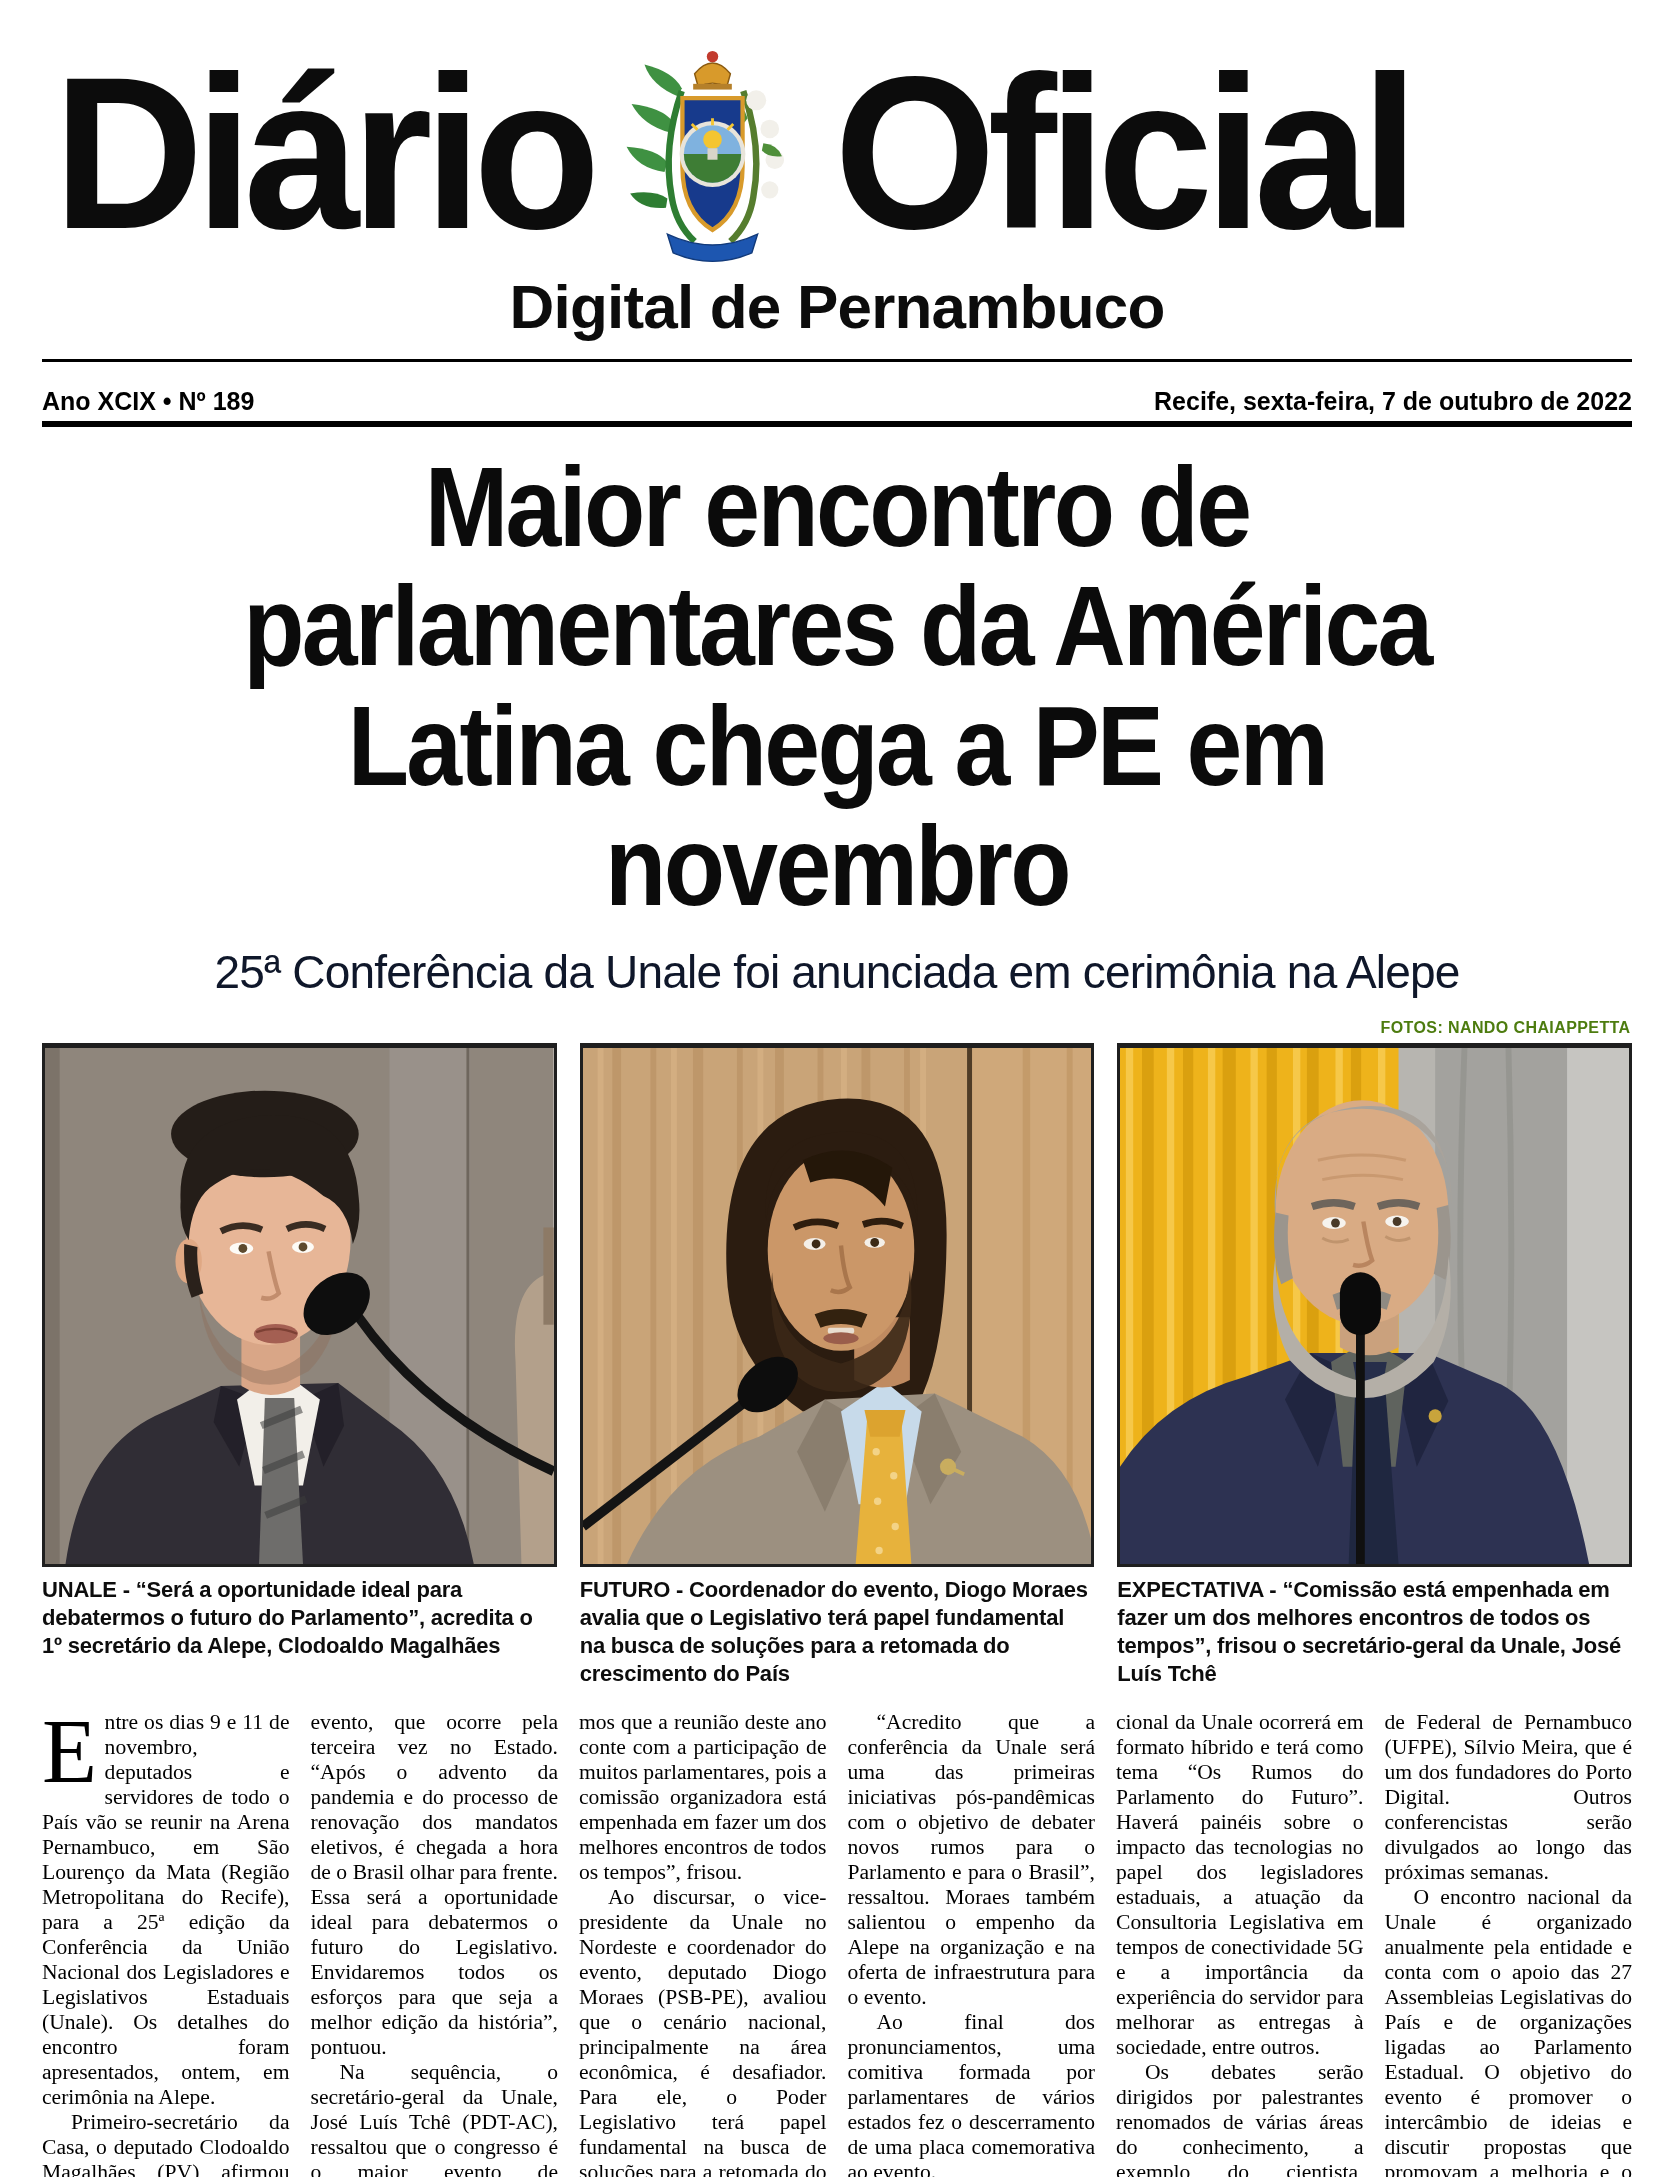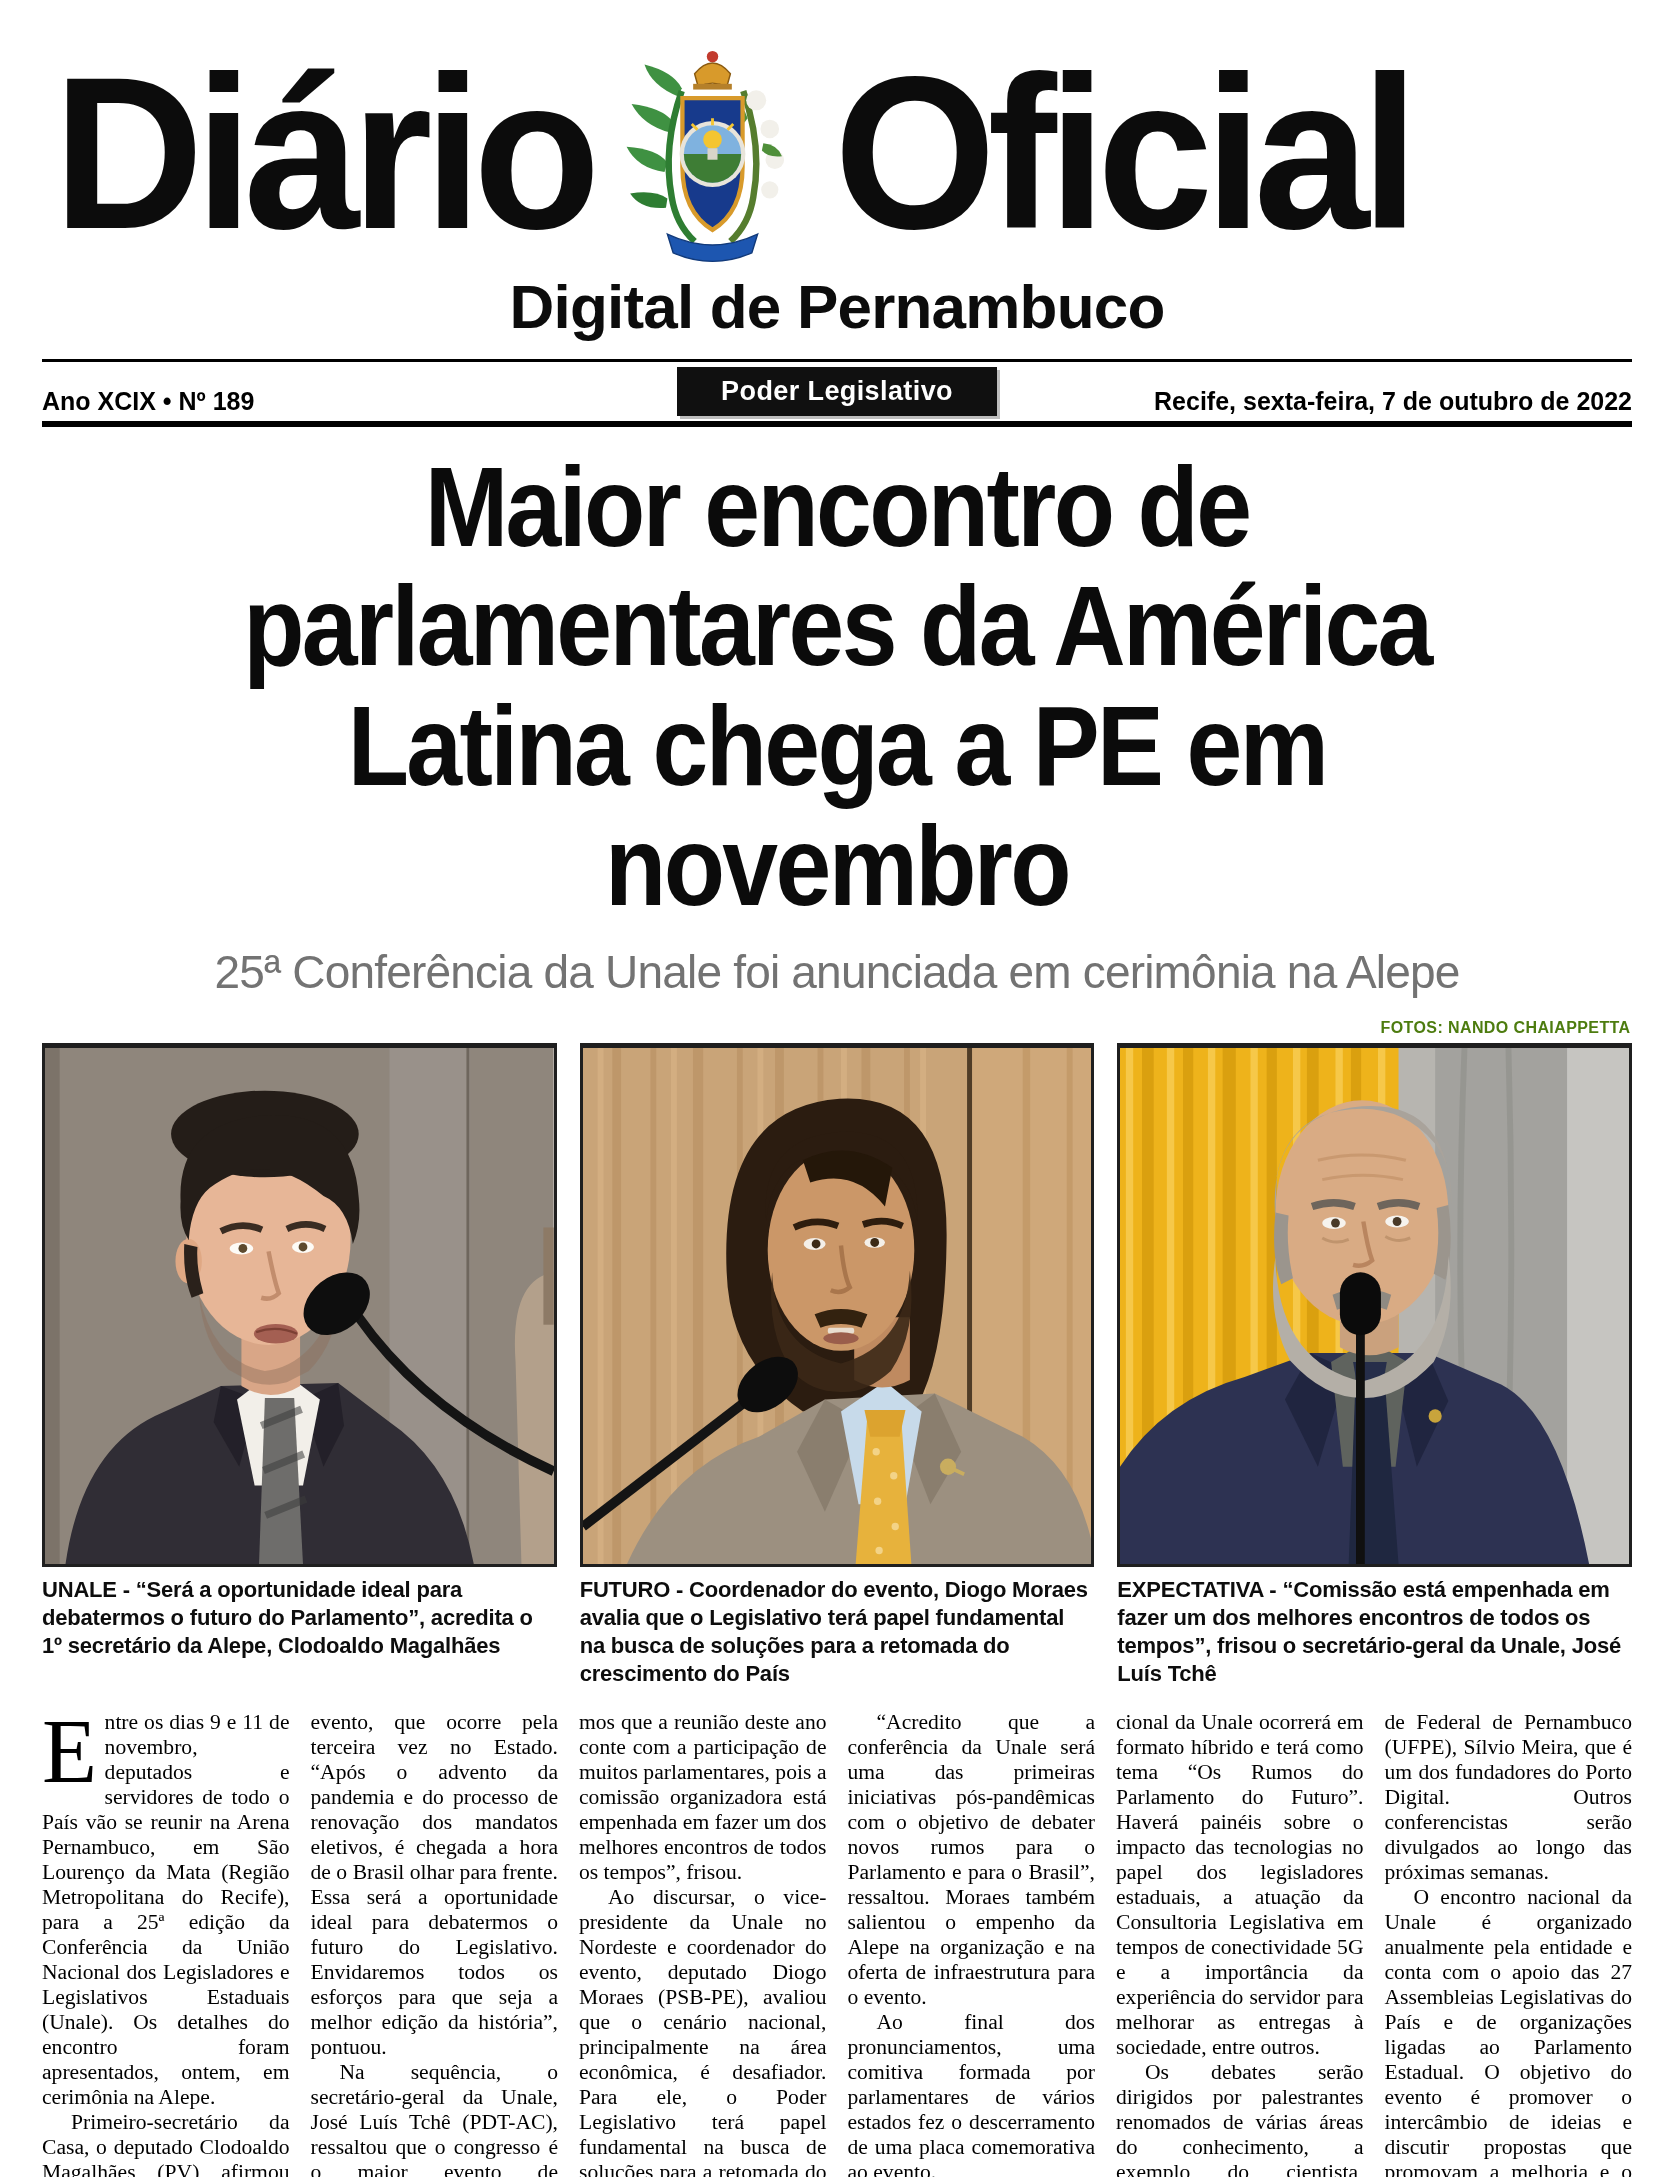--- a/index.html
+++ b/index.html
@@ -19,21 +19,21 @@
   .rule-thick { height:6px; background:#000; }
   .info-bar { display:flex; align-items:center; height:59px; }
   .info-left, .info-right { flex:1 1 0; font-size:25px; font-weight:bold; letter-spacing:0;margin-top:20px; }
   .info-right { text-align:right; }
   .section-box { background:#101010; color:#fff; font-size:27px; font-weight:bold; padding:9px 44px;
                  box-shadow:3px 3px 0 #bdbdbd; letter-spacing:0.4px; }
 
   
   .headline { text-align:center; font-size:114px; line-height:1.05; font-weight:bold; letter-spacing:-3px;
               margin-top:20px; transform:scaleX(.88); transform-origin:50% 0; color:#0b0b0b; }
-  .subheadline { text-align:center; font-size:46px; font-weight:normal; letter-spacing:-0.8px; margin-top:20px; color:#737373; }
+  .subheadline { text-align:center; font-size:46px; font-weight:normal; letter-spacing:-0.8px; margin-top:20px; color:#0f172a; }
 
   
   .photo-credit { text-align:right; font-size:16px; font-weight:bold; letter-spacing:0.4px; margin:20px 1.5px 6px 0; color:#4d7c0f; }
   .photos { display:flex; gap:23px; }
   .photos figure { flex:1 1 0; width:0; }
   .photo-frame { border:3px solid #1f1f1f; border-top-width:5.3px; display:block; width:100%; height:524px; }
   .photo-frame svg { display:block; width:100%; height:100%; }
   figcaption { margin-top:9px; font-size:22px; font-weight:bold; line-height:1.26; color:#0d0d0d; letter-spacing:-0.2px; }
 
   
@@ -81,21 +81,20 @@
       </svg>
       <span class="masthead-word">Oficial</span>
     </div>
     <div class="masthead-subtitle">Digital de Pernambuco</div>
   </header>
 
   <div class="rule-thin"></div>
 
   <div class="info-bar">
     <span class="info-left">Ano XCIX • Nº 189</span>
-    <span class="section-box">Poder Legislativo</span>
     <span class="info-right">Recife, sexta-feira, 7 de outubro de 2022</span>
   </div>
 
   <div class="rule-thick"></div>
 
   <h1 class="headline">
     <span>Maior encontro de</span><br>
     <span>parlamentares da América</span><br>
     <span>Latina chega a PE em novembro</span>
   </h1>

